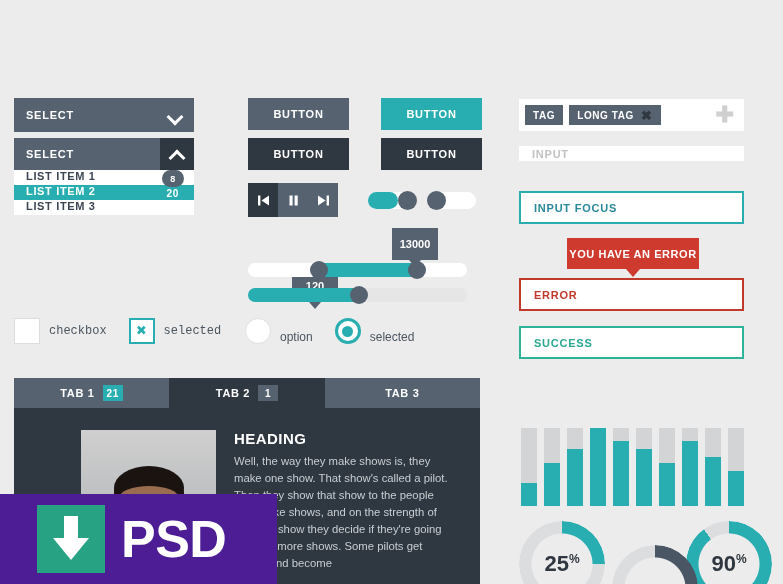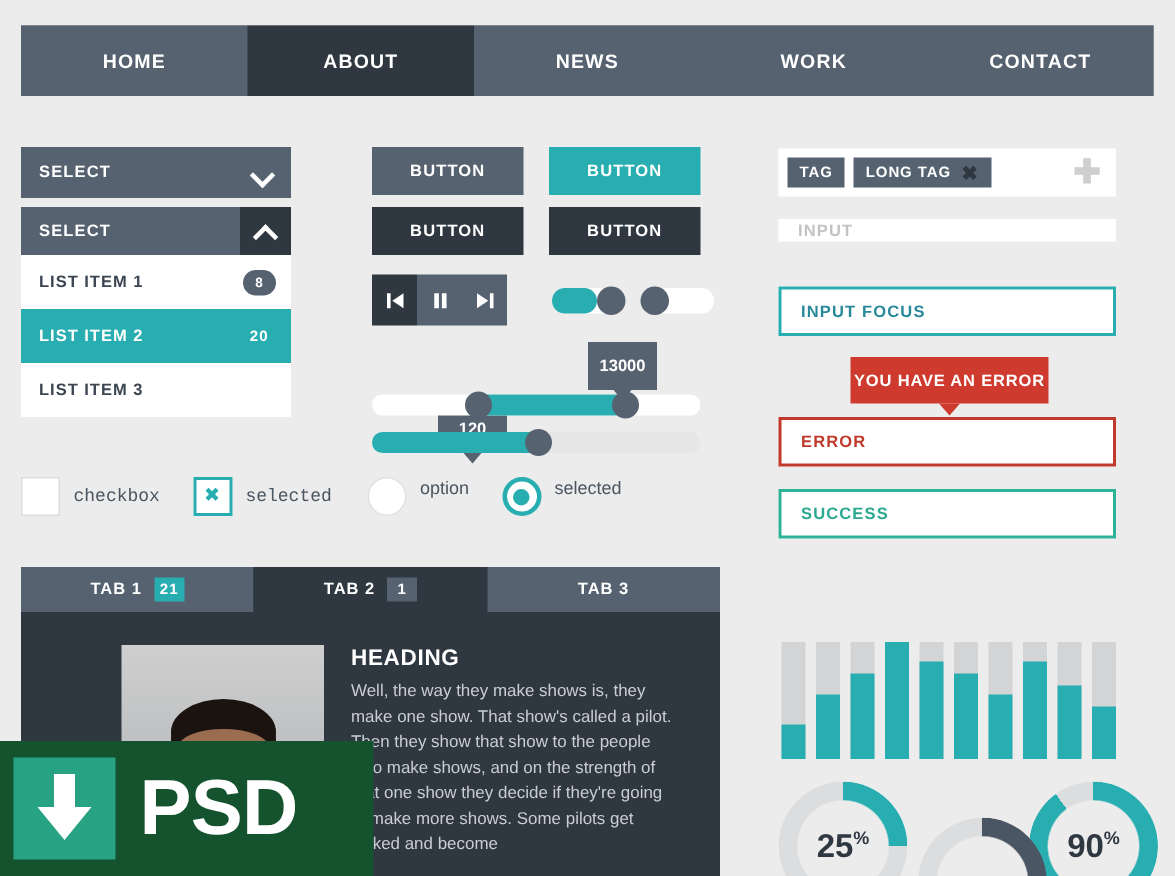--- a/index.html
+++ b/index.html
@@ -26,43 +26,43 @@
   .chev:before{content:"";position:absolute;left:1px;top:3px;width:9px;height:9px;
     border-right:3px solid #fff;border-bottom:3px solid #fff;transform:rotate(45deg);}
   .chev.up:before{transform:rotate(-135deg);top:5px;}
 
   
   .select-open{position:absolute;left:14px;top:138px;width:180px;background:#fff;
     box-shadow:0 0 0 0 rgba(0,0,0,0);}
   .select-head{height:32px;background:#566270;display:flex;align-items:center;}
   .select-head .lbl{color:#fff;font-size:11px;font-weight:bold;letter-spacing:.07em;flex:1;padding-left:12px;}
   .select-head .tog{width:34px;height:32px;background:#2f3740;display:flex;align-items:center;justify-content:center;cursor:pointer;}
-  .li{height:36px;display:flex;align-items:center;padding:0 10px 0 12px;box-sizing:border-box;
+  .li{height:15px;display:flex;align-items:flex-start;padding:0 10px 0 12px;box-sizing:border-box;
     color:#3c4652;font-size:11px;font-weight:bold;letter-spacing:.06em;cursor:pointer;background:#fff;}
   .li.sel{background:#28aeb1;color:#fff;}
   .li .nm{flex:1;}
   .badge{min-width:22px;height:17px;border-radius:9px;background:#566270;color:#fff;font-size:9px;
     font-weight:bold;display:flex;align-items:center;justify-content:center;padding:0 5px;box-sizing:border-box;}
   .badge.teal{background:#28aeb1;}
   .badge.plain{background:transparent;color:#fff;font-size:10px;}
 
   
   .cbrow{position:absolute;left:14px;top:318px;display:flex;align-items:center;font-family:Liberation Mono, monospace;}
   .cb{width:26px;height:26px;background:#fff;border:1px solid #ddd;box-sizing:border-box;cursor:pointer;}
   .cb.on{border:2px solid #28aeb1;background:#fff;display:flex;align-items:center;justify-content:center;}
   .xm{color:#28aeb1;font-size:17px;font-weight:bold;line-height:1;}
   .cbl{font-size:12px;color:#4a5560;margin:0 22px 0 9px;}
-  .radrow{position:absolute;left:245px;top:318px;display:flex;align-items:flex-start;}
+  .radrow{position:absolute;left:245px;top:318px;display:flex;align-items:flex-end;}
   .rad{width:26px;height:26px;border-radius:50%;background:#fff;border:1px solid #e0e0e0;box-sizing:border-box;cursor:pointer;}
   .rad.on{border:3px solid #28aeb1;background:#fff;display:flex;align-items:center;justify-content:center;}
   .rad.on i{width:11px;height:11px;border-radius:50%;background:#28aeb1;display:block;}
 
   
   .btns{position:absolute;left:248px;top:98px;}
-  .btnrow{display:flex;gap:17px;margin-bottom:8px;align-items:flex-end;}
+  .btnrow{display:flex;gap:32px;margin-bottom:8px;align-items:flex-end;}
   .btn{width:101px;height:32px;display:flex;align-items:center;justify-content:center;color:#fff;
     font-size:11px;font-weight:bold;letter-spacing:.07em;cursor:pointer;}
   .btn.grey{background:#566270;}
   .btn.teal{background:#28aeb1;}
   .btn.dark{background:#2f3740;}
 
   
   .media{position:absolute;left:248px;top:183px;display:flex;height:34px;}
   .mbtn{width:30px;height:34px;display:flex;align-items:center;justify-content:center;cursor:pointer;color:#fff;}
   .mbtn.d{background:#2f3740;}
@@ -140,50 +140,33 @@
   .tb.grey{background:#566270;}
   .pbody{display:flex;padding:22px 0 0 0;}
   .photo{width:135px;height:160px;margin-left:67px;position:relative;overflow:hidden;
     background:linear-gradient(180deg,#cfcfcf 0%,#b9bbbd 55%,#9fa2a6 100%);}
   .face{position:absolute;left:50%;top:22px;transform:translateX(-50%);width:96px;}
   .ptext{margin-left:18px;width:216px;}
   .ptext h3{margin:0 0 6px 0;color:#fff;font-size:15px;font-weight:bold;letter-spacing:.03em;}
   .ptext p{margin:0;color:#c9ced3;font-size:11.3px;line-height:17px;}
 
   
-  .psd{position:absolute;left:0;top:494px;width:249px;height:90px;background:#14532d;display:flex;align-items:center;}
+  .psd{position:absolute;left:0;top:494px;width:249px;height:90px;background:#4c1d95;display:flex;align-items:center;padding-left:28px;}
   .psd .sq{width:68px;height:68px;background:#27a383;margin-left:9px;display:flex;align-items:center;justify-content:center;}
   .arrow{width:42px;height:46px;position:relative;}
   .arrow .stem{position:absolute;left:14px;top:0;width:14px;height:26px;background:#fff;}
   .arrow .head{position:absolute;left:3px;top:22px;width:0;height:0;border-left:18px solid transparent;
     border-right:18px solid transparent;border-top:22px solid #fff;}
   .psd .txt{color:#fff;font-size:52px;font-weight:bold;letter-spacing:-.01em;margin-left:16px;line-height:1;}
 </style>
 </head>
 <body>
 
 <div class="page">
 
-  <div class="nav">
-    <div class="nav-item">
-        <span>HOME</span>
-      </div>
-    <div class="nav-item active">
-        <span>ABOUT</span>
-      </div>
-    <div class="nav-item">
-        <span>NEWS</span>
-      </div>
-    <div class="nav-item">
-        <span>WORK</span>
-      </div>
-    <div class="nav-item">
-        <span>CONTACT</span>
-      </div>
-  </div>
 
   <div class="select-closed">
     <span class="lbl">SELECT</span>
     <span class="chev"></span>
   </div>
 
   <div class="select-open">
     <div class="select-head">
       <span class="lbl">SELECT</span>
       <span class="tog">

